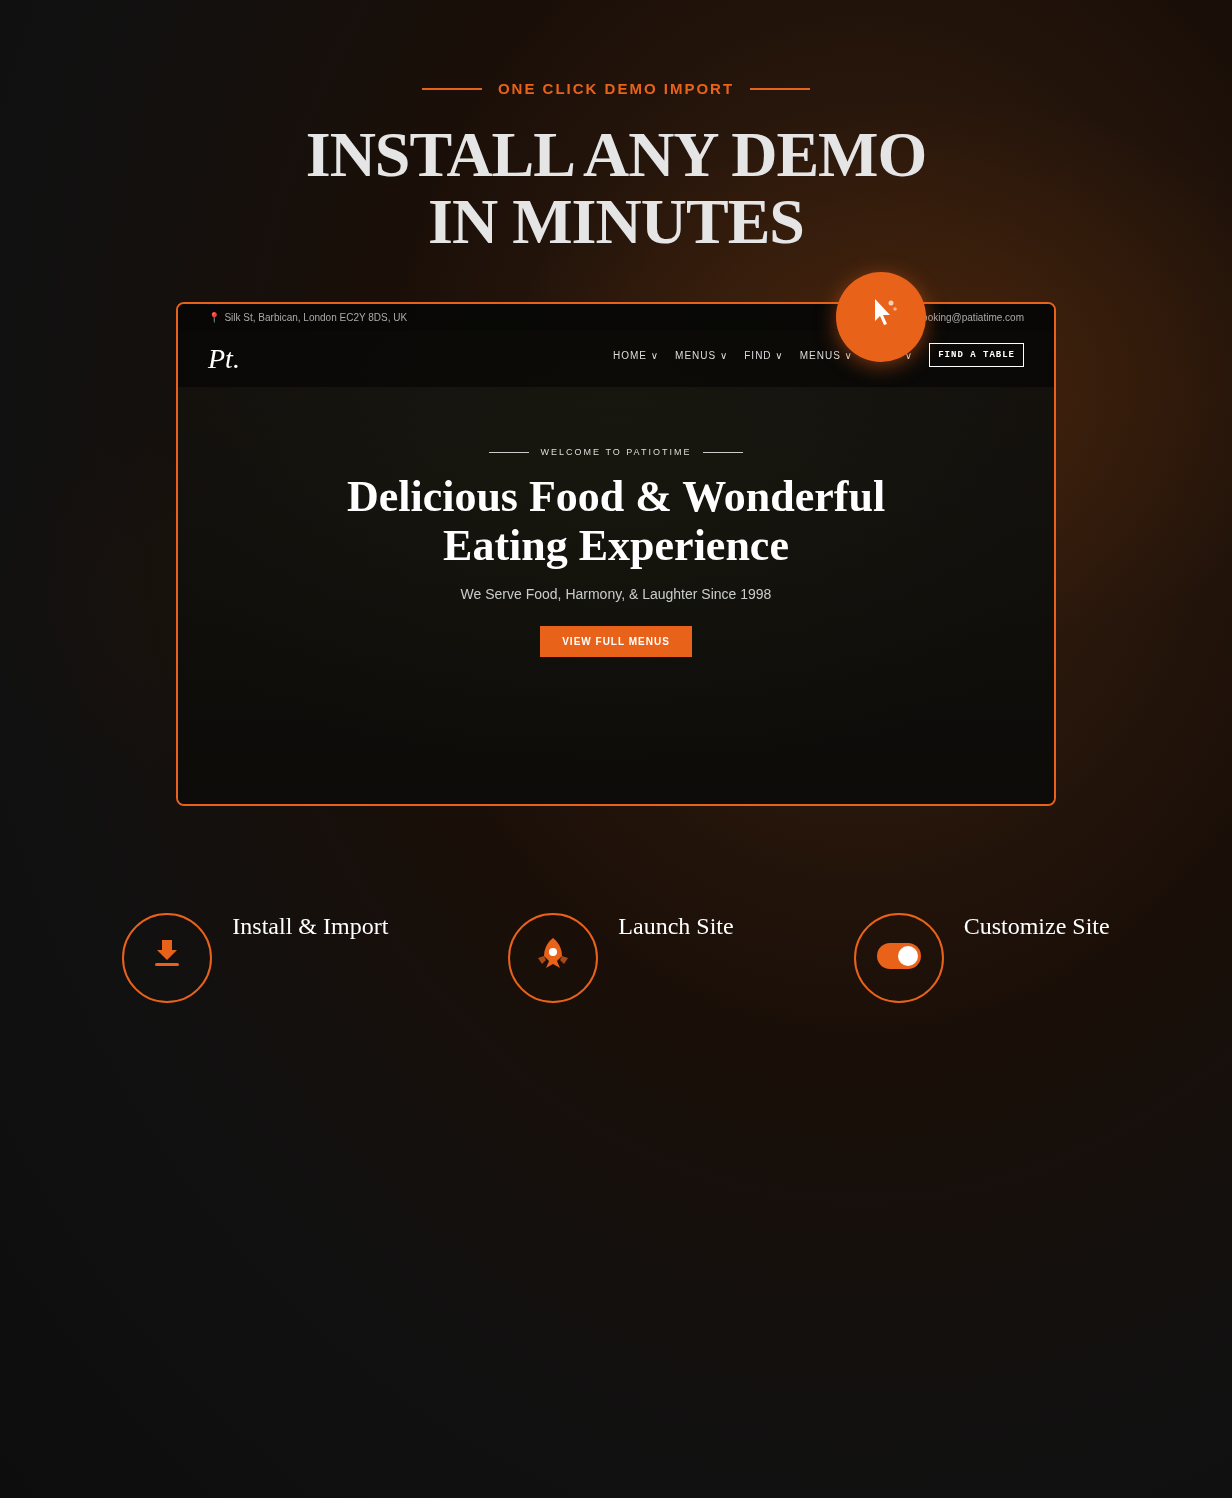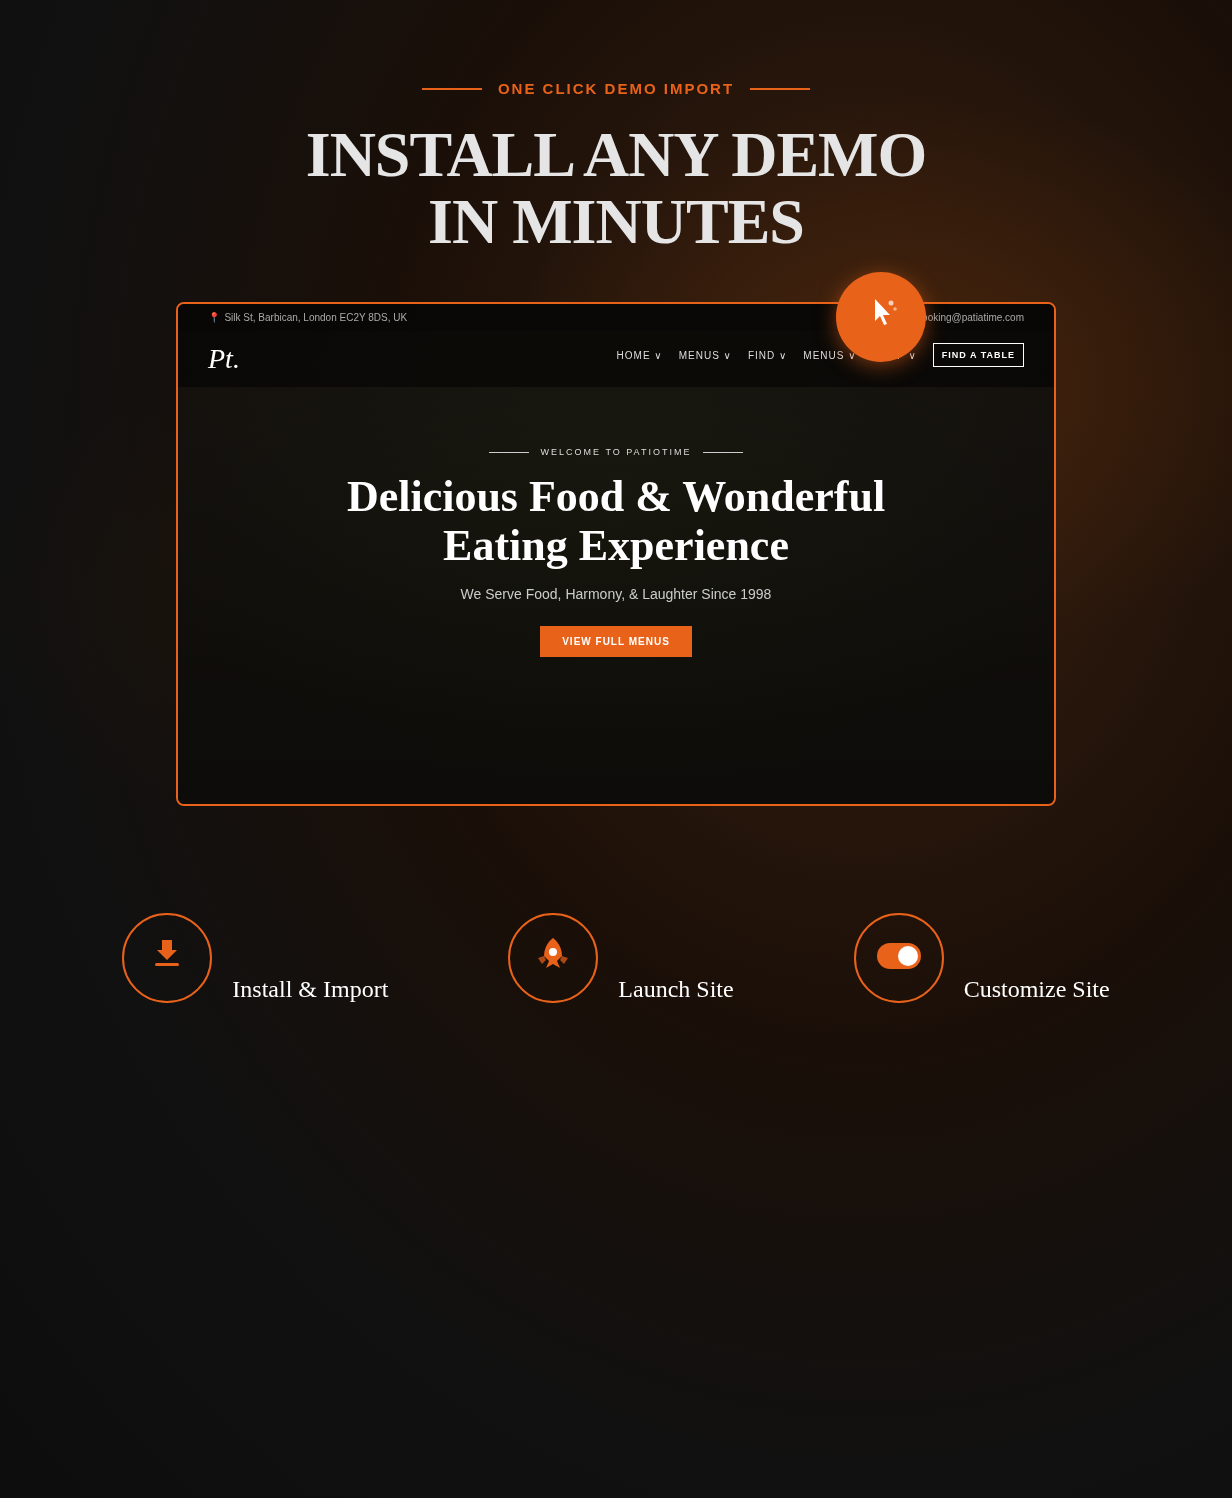--- a/index.html
+++ b/index.html
@@ -178,21 +178,21 @@
       cursor: pointer;
     }
 
     .demo-find-table {
       border: 1px solid #fff;
       padding: 6px 8px;
       color: #fff;
       font-size: 9px;
       letter-spacing: 1px;
       font-weight: bold;
-      font-family: Liberation Sans, sans-serif;
+      font-family: Liberation Mono, monospace;
     }
 
     .demo-hero {
       padding: 60px 30px 80px;
       text-align: center;
       position: relative;
     }
 
     .demo-hero-subtitle {
       display: flex;
@@ -249,21 +249,21 @@
     .features-section {
       display: flex;
       justify-content: center;
       gap: 120px;
       align-items: center;
       padding-top: 20px;
     }
 
     .feature-item {
       display: flex;
-      align-items: flex-end;
+      align-items: flex-start;
       gap: 20px;
     }
 
     .feature-icon-circle {
       width: 90px;
       height: 90px;
       border: 2px solid #e8621a;
       border-radius: 50%;
       display: flex;
       align-items: center;

